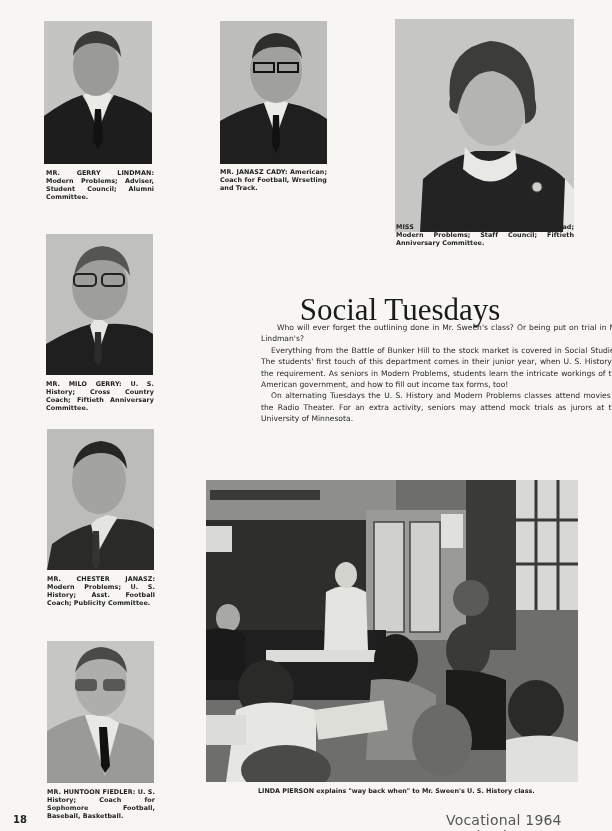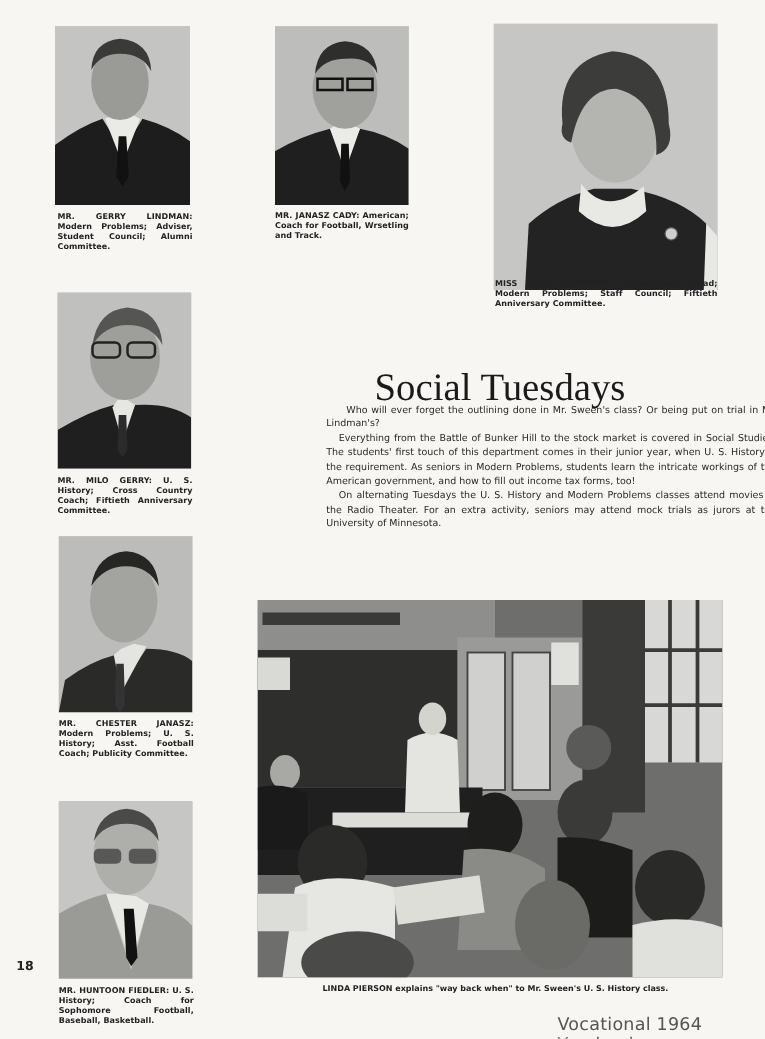--- a/index.html
+++ b/index.html
@@ -8,21 +8,21 @@
   .photo { position:absolute; overflow:hidden; background:#b9b9b7; }
   .photo svg { display:block; width:100%; height:100%; }
   .cap { position:absolute; font-size:6.4px; line-height:8px; text-align:justify; font-weight:bold;
          letter-spacing:0.05px; color:#222; }
   .title { position:absolute; left:260px; top:292px; width:280px; text-align:center;
            font-family:"Liberation Serif","DejaVu Serif", serif; font-size:31px; color:#1a1a1a; }
   .body-text { position:absolute; left:217px; top:322px; width:360px; font-size:7.6px; line-height:11.4px;
                text-align:justify; font-weight:normal; color:#2a2a2a;margin-left:44px; }
   .body-text p { margin:0; text-indent:10px; }
   .body-text p.first { text-indent:16px; }
-  .page-num { position:absolute; left:13px; top:768px; font-size:10px; font-weight:bold; color:#222; }
+  .page-num { position:absolute; left:13px; top:814px; font-size:10px; font-weight:bold; color:#222; }
   .watermark { position:absolute; left:446px; top:812px; font-family:"DejaVu Sans", sans-serif;
                font-size:14px; color:#555; letter-spacing:0.2px; }
   .class-cap { position:absolute; left:258px; top:787px; width:300px; font-size:6.4px; font-weight:bold; color:#222; }
 </style>
 </head>
 <body>
 
 <div class="photo" style="left:44px;top:21px;width:108px;height:143px;">
   <svg viewBox="0 0 108 143" preserveAspectRatio="none">
     <rect width="108" height="143" fill="#c4c4c2"></rect>

